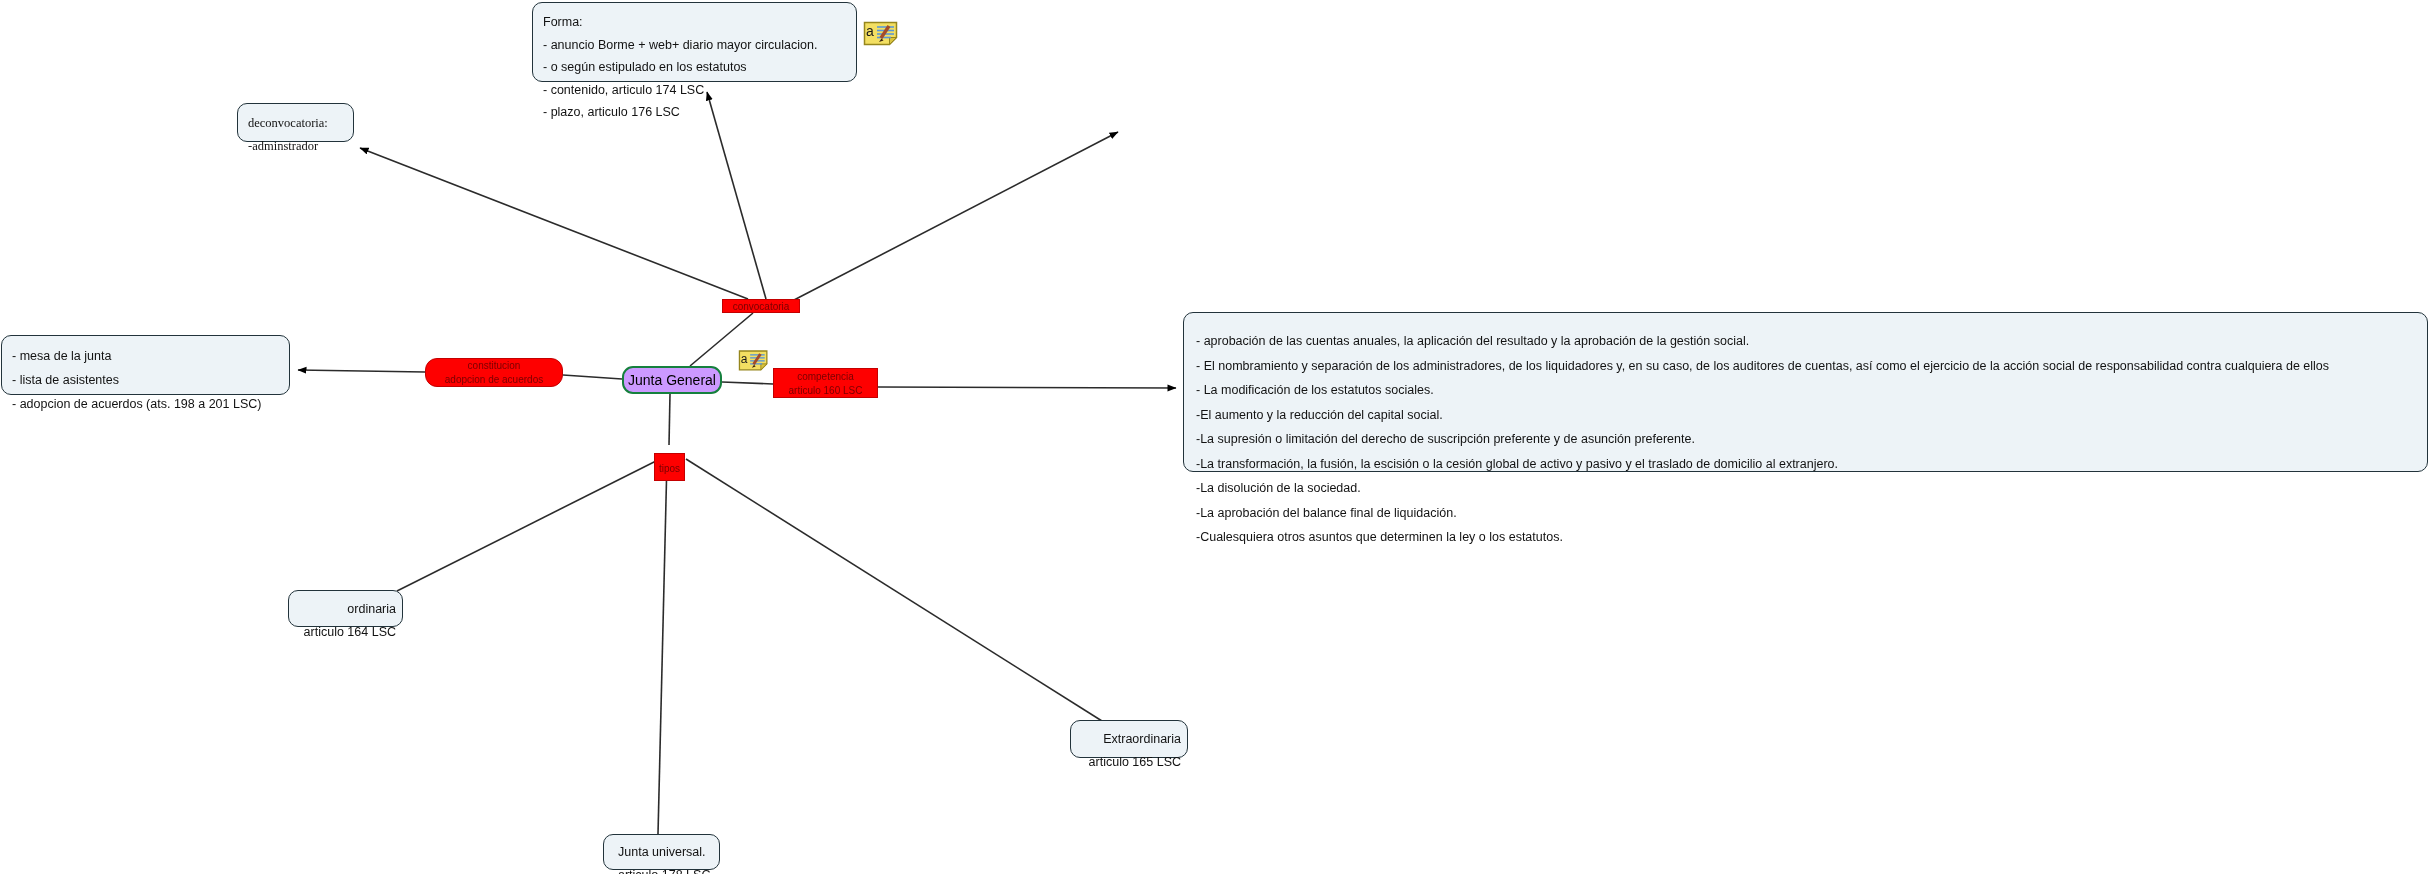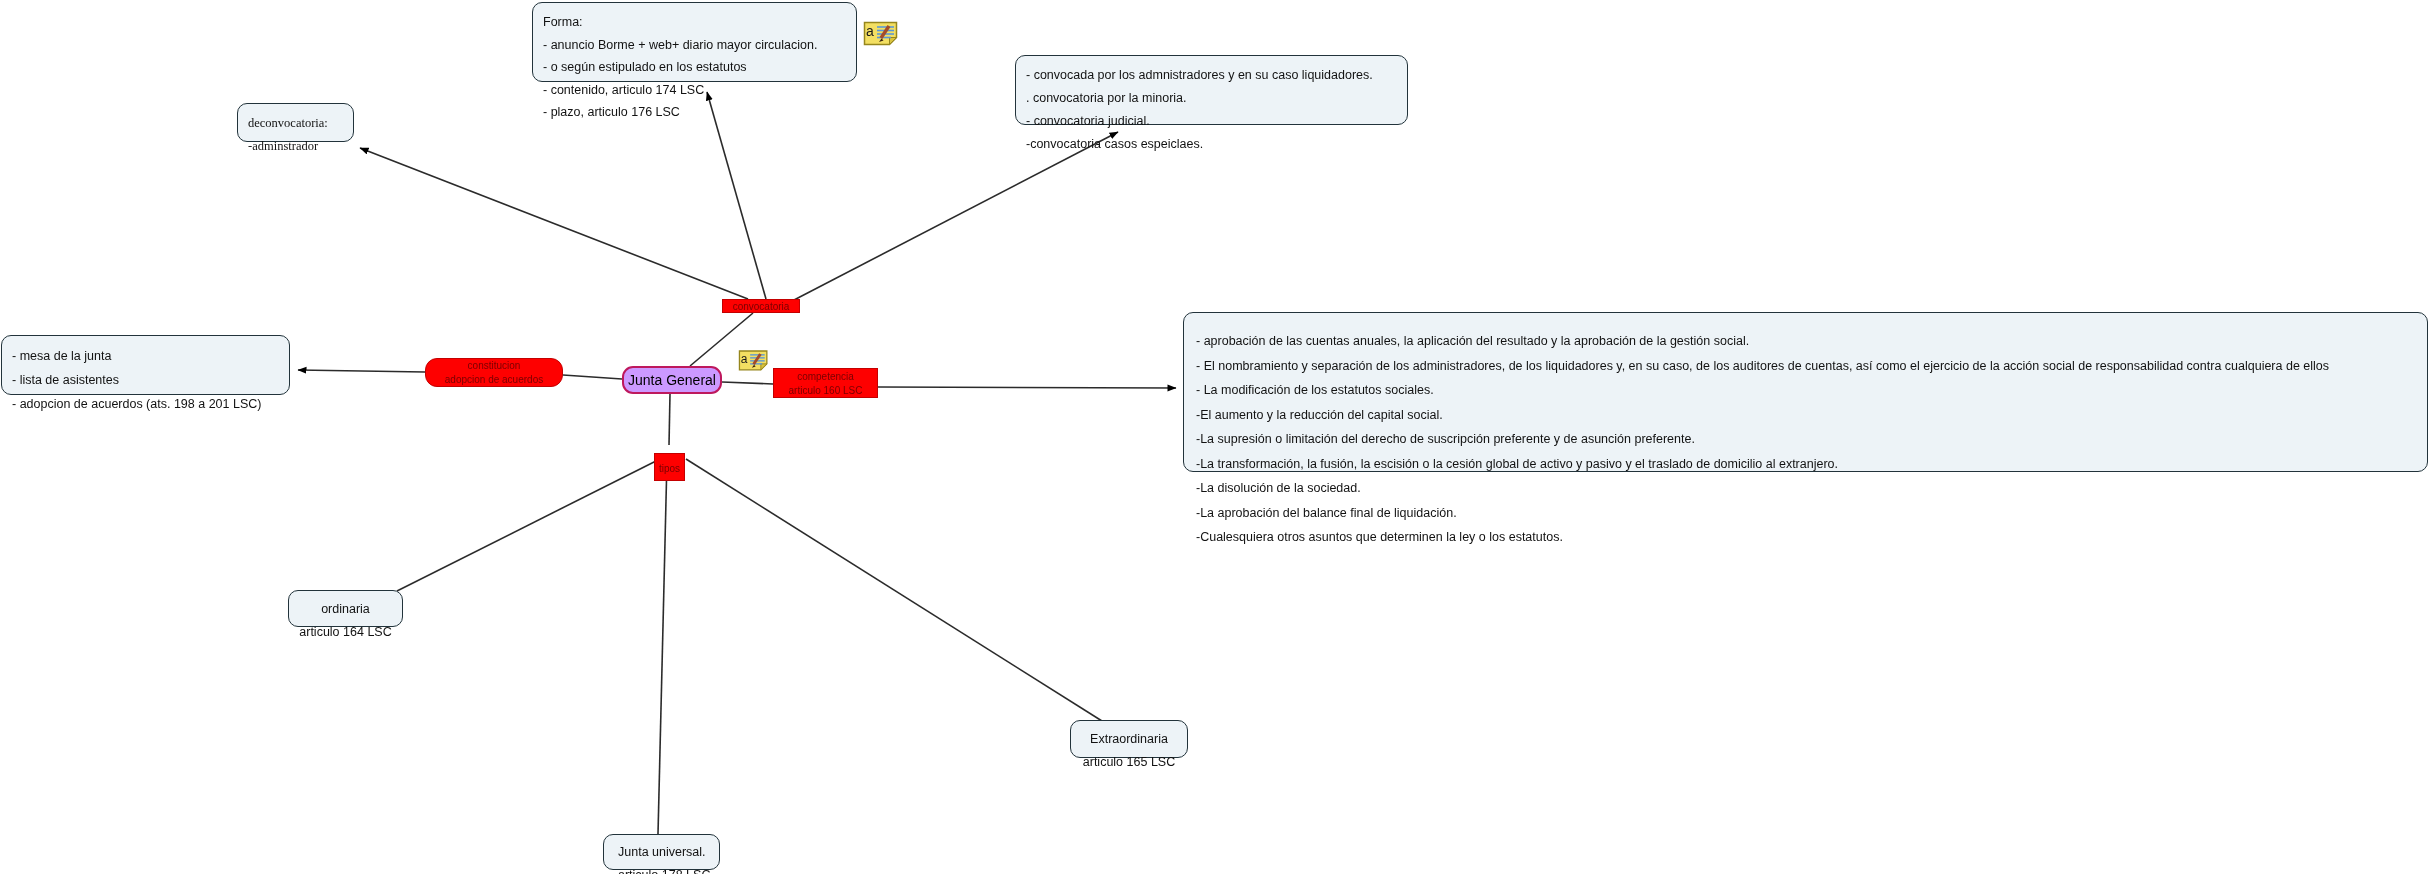--- a/index.html
+++ b/index.html
@@ -11,30 +11,30 @@
     overflow:hidden;
   }
   #edges{position:absolute;left:0;top:0;width:2434px;height:874px;pointer-events:none;}
   .node{
     position:absolute;box-sizing:border-box;
     background:#edf3f7;border:1.5px solid #22333b;border-radius:10px;
     color:#121212;font-size:12.5px;line-height:15.5px;
     padding:4px 10px;
   }
   .node .ln{white-space:nowrap;margin-top:8px;}
-  .center{text-align:center;}
+  .center{text-align:right;}
   .red{
     position:absolute;box-sizing:border-box;
     background:#fe0000;border:1px solid #c40000;
     color:#7a0000;font-size:10px;line-height:13.5px;
     text-align:center;padding:0 3px;white-space:nowrap;
   }
   .root-node{
     position:absolute;box-sizing:border-box;
-    background:#cc99ff;border:2px solid #be185d;border-radius:11px;
+    background:#cc99ff;border:2px solid #15803d;border-radius:11px;
     color:#000;font-size:14px;line-height:24px;text-align:center;
   }
   .note-icon{position:absolute;}
   .bigbox{line-height:16.5px;padding:12px 12px;}
 </style>
 </head>
 <body>
 
 <div id="canvas">
 
@@ -77,26 +77,20 @@
         <line x1="14" y1="11.5" x2="31" y2="11.5"></line>
         <line x1="14" y1="15" x2="31" y2="15"></line>
         <line x1="14" y1="18.5" x2="28" y2="18.5"></line>
       </g>
       <line x1="18" y1="19" x2="26" y2="7" stroke="#a34b2a" stroke-width="3.4"></line>
       <path d="M18.5,19.5 l-2.5,3.5 l4.5,-1.5 z" fill="#3a2410"></path>
       <text x="3" y="17" font-size="14" font-family="Liberation Sans, sans-serif" fill="#1a1a1a">a</text>
     </svg>
   </div>
 
-  <div class="node" style="left:1015px;top:55px;width:393px;height:70px;line-height:15px;">
-    <div class="ln">- convocada por los admnistradores y en su caso liquidadores.</div>
-    <div class="ln">. convocatoria por la minoria.</div>
-    <div class="ln">- convocatoria judicial.</div>
-    <div class="ln">-convocatoria casos espeiclaes.</div>
-  </div>
 
   <div class="node" style="left:237px;top:103px;width:117px;height:39px;line-height:15px;font-family:Liberation Serif, serif;">
     <div class="ln">deconvocatoria:</div>
     <div class="ln">-adminstrador</div>
   </div>
 
   <div class="node" style="left:1px;top:335px;width:289px;height:60px;line-height:16px;">
     <div class="ln">- mesa de la junta</div>
     <div class="ln">- lista de asistentes</div>
     <div class="ln">- adopcion de acuerdos (ats. 198 a 201 LSC)</div>

